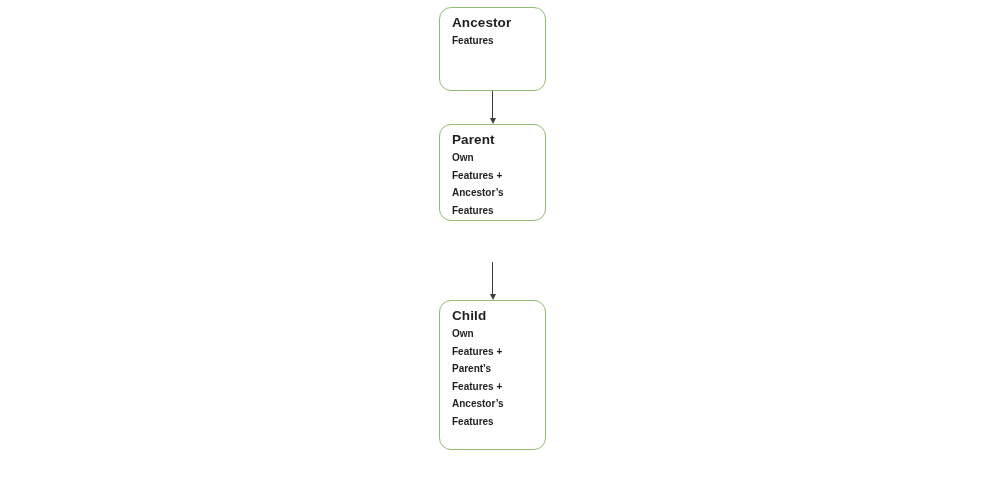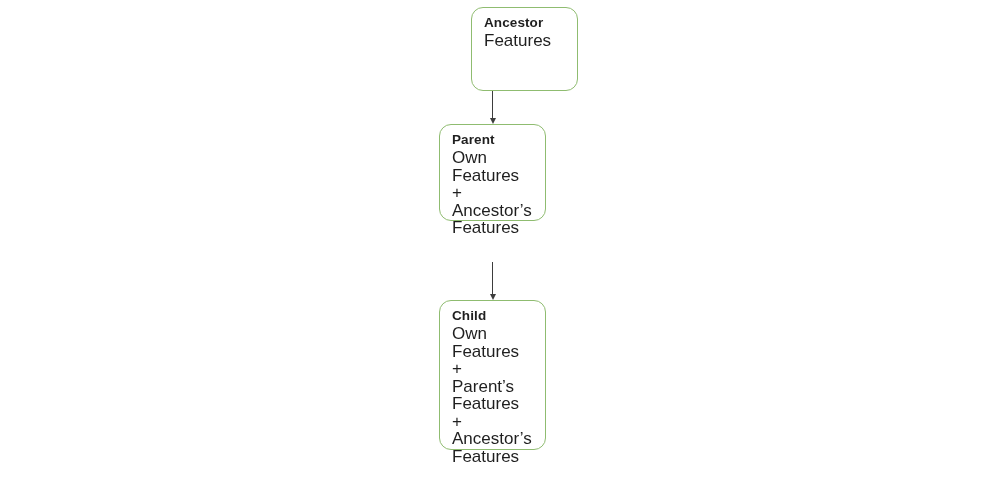--- a/index.html
+++ b/index.html
@@ -30,24 +30,25 @@
     padding: 5px 12px;
     color: var(--text-color);
   }
   .node-title {
     font-weight: bold;
     font-size: 13.5px;
     line-height: 19px;
     letter-spacing: 0.1px;
   }
   .node-line {
-    font-size: 17px;
+    font-size: 10px;
     line-height: 17.5px;
+    font-weight: bold;
   }
-  .node-ancestor { top: 7px;   height: 84px; margin-left: 32px;  }
+  .node-ancestor { top: 7px;   height: 84px;  }
   .node-parent   { top: 124px; height: 97px; }
   .node-child    { top: 300px; height: 150px; }
   .arrow {
     position: absolute;
     left: 488px;
     width: 9px;
     display: flex;
     flex-direction: column;
     align-items: center;
   }

